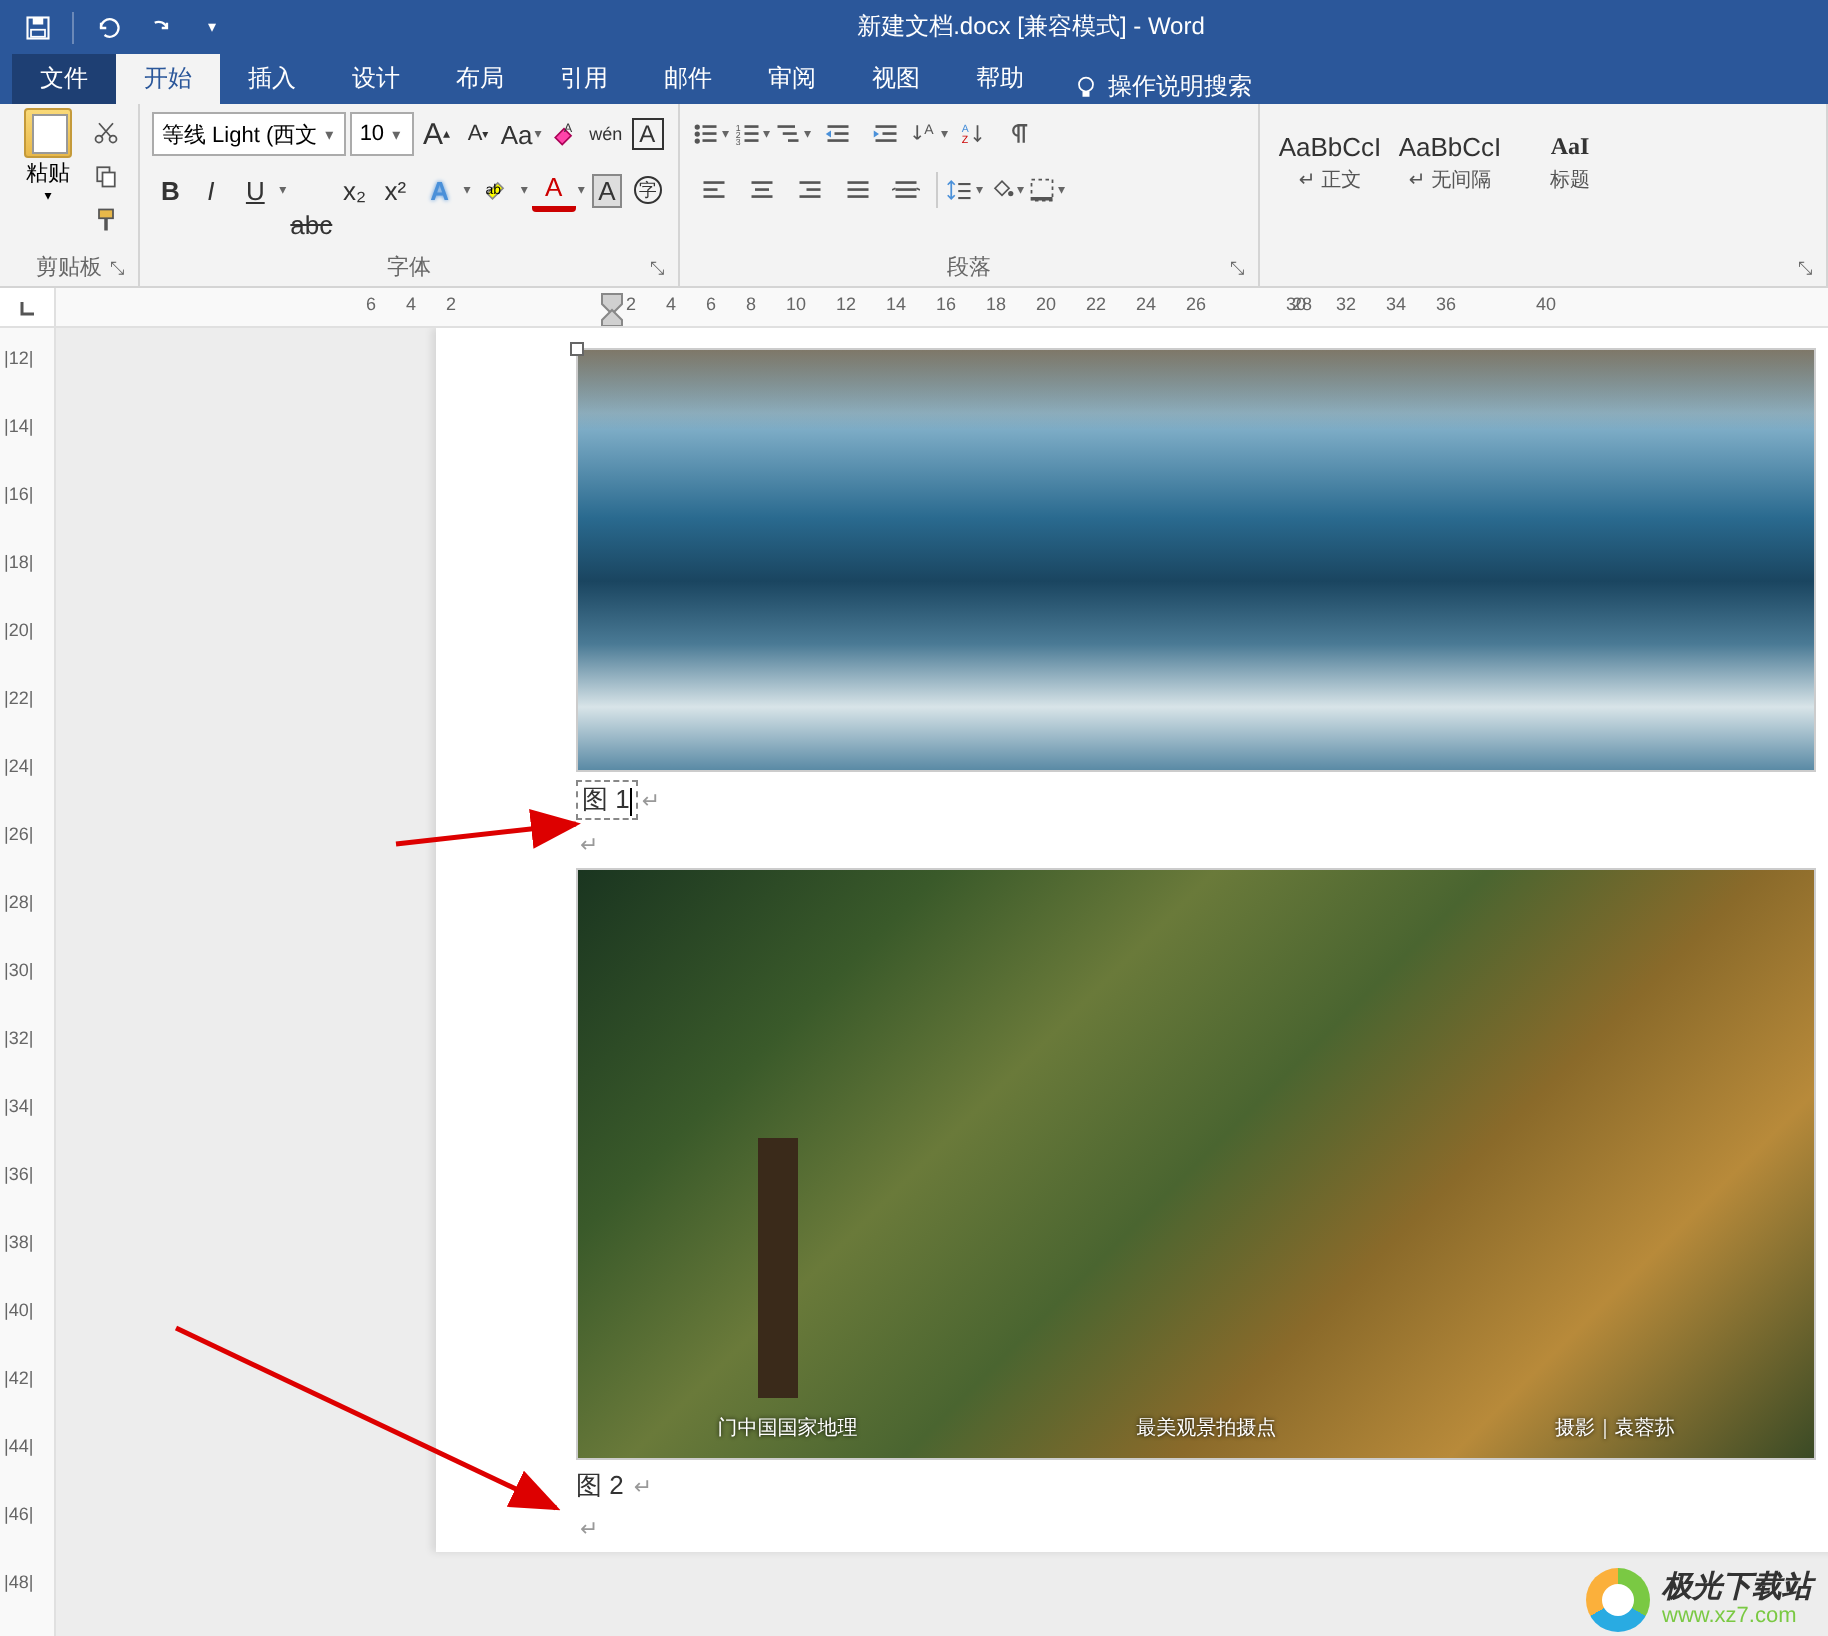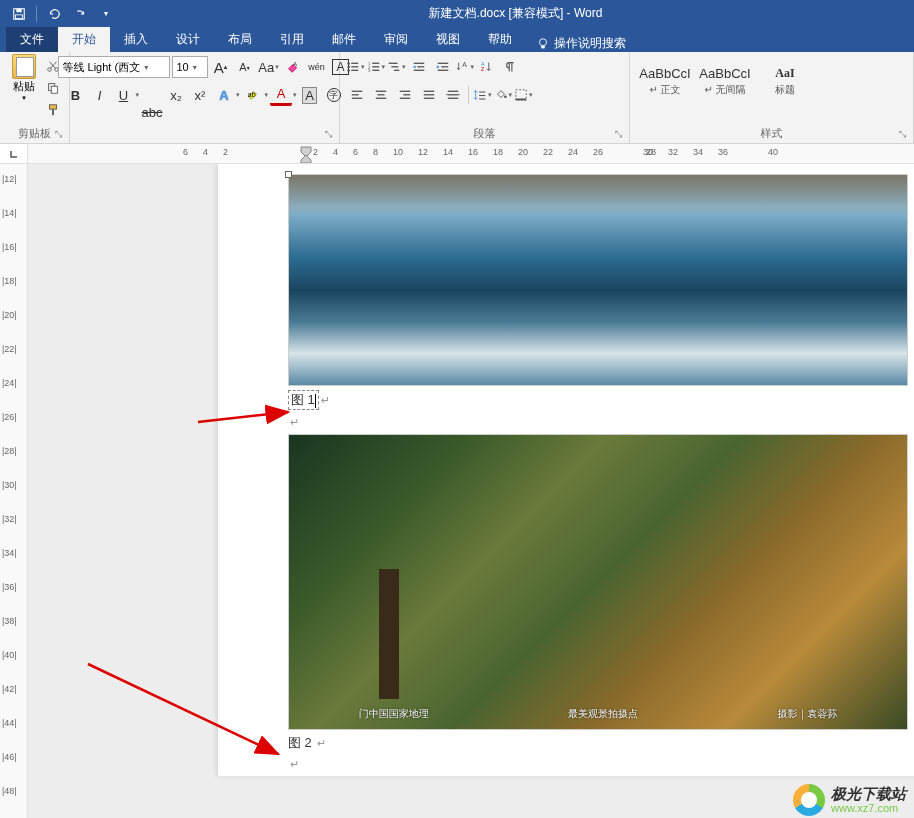--- a/index.html
+++ b/index.html
@@ -172,21 +172,21 @@
               <rect x="7" y="7" width="2" height="7" fill="#555"></rect>
             </svg>
           </div>
       </div>
     </div>
     <div class="group-label">剪贴板</div>
     <div class="launcher">⤡</div>
   </div>
 
   <div class="group font-group">
-    <div class="group-body" style="flex-direction:column;align-items:center;">
+    <div class="group-body" style="flex-direction:column;">
       <div class="font-row1">
         <div class="font-combo fname">
             <span>等线 Light (西文</span>
             <span class="combo-arrow">▾</span>
           </div>
         <div class="font-combo fsize">
             <span>10</span>
             <span class="combo-arrow">▾</span>
           </div>
         <div class="rbtn" style="font-size:15px;">
@@ -252,20 +252,21 @@
             <span class="split-arrow">▾</span>
           </div>
         <div class="rbtn">
             <span style="border:1px solid #888;padding:0 2px;background:#ddd;">A</span>
           </div>
         <div class="rbtn">
             <span style="border:1px solid #333;border-radius:50%;width:14px;height:14px;display:inline-flex;align-items:center;justify-content:center;font-size:9px;">字</span>
           </div>
       </div>
     </div>
+    <div class="group-label">字体</div>
     <div class="launcher">⤡</div>
   </div>
 
   <div class="group para-group">
     <div class="group-body" style="flex-direction:column;">
       <div class="para-row">
         <div class="rbtn-split">
             <svg class="icon" viewBox="0 0 16 16">
               <circle cx="3" cy="4" r="1.5" fill="#555"></circle>
               <rect x="6" y="3" width="8" height="1.5" fill="#555"></rect>
@@ -406,21 +407,20 @@
         </div>
         <div class="style-item">
           <div class="style-preview">AaBbCcI</div>
           <div class="style-name">↵ 无间隔</div>
         </div>
         <div class="style-item">
           <div class="style-preview heading">AaI</div>
           <div class="style-name">标题</div>
         </div>
       </div>
-    <div class="group-label">样式</div>
     <div class="launcher">⤡</div>
   </div>
 </div>
 
 <div class="ruler-area">
   <div class="corner">
       <svg width="10" height="10">
         <path d="M2 2 L2 8 L8 8" stroke="#555" fill="none" stroke-width="1.5"></path>
       </svg>
     </div>

